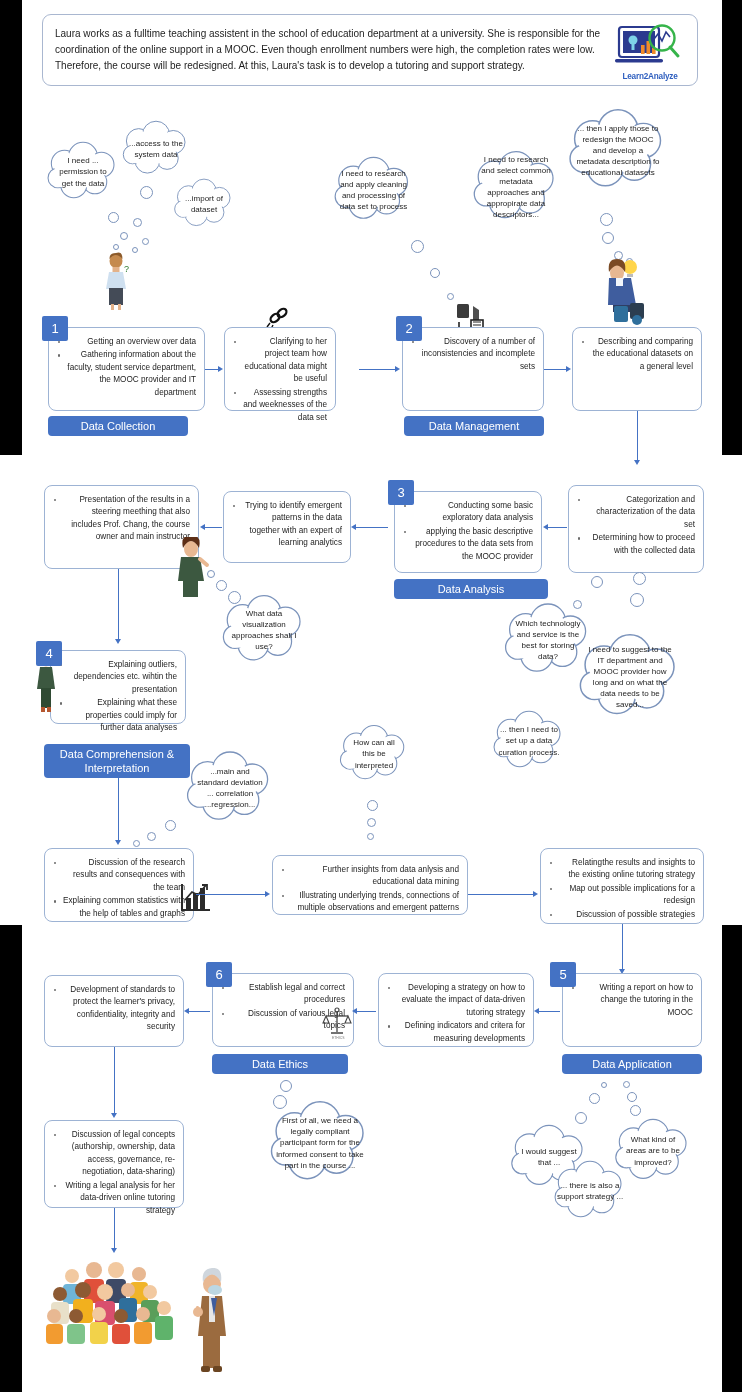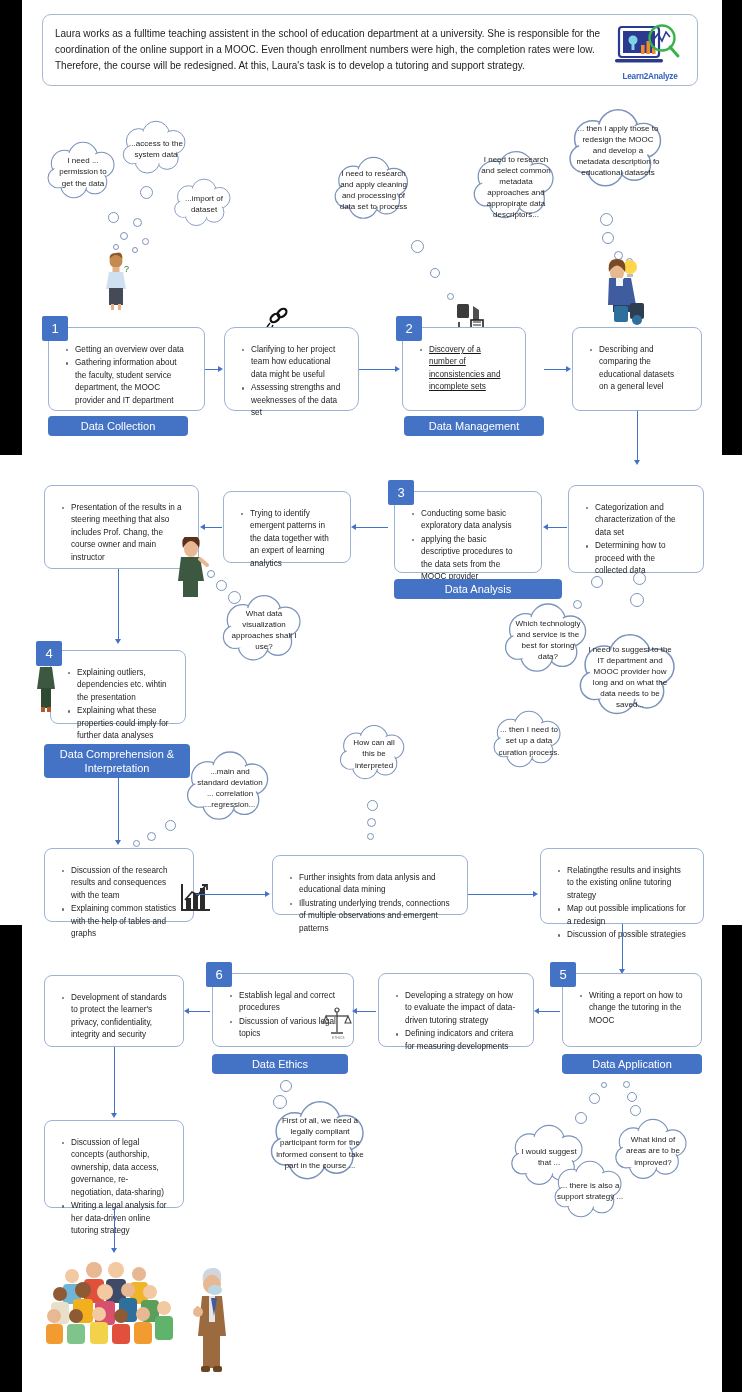--- a/index.html
+++ b/index.html
@@ -19,21 +19,21 @@
   }
   .intro-text{font-size:10px;line-height:1.62;color:#1d1d1d;flex:1;padding-right:6px;}
   .logo{width:74px;height:62px;position:relative;flex:0 0 74px;}
   .logo-name{position:absolute;bottom:0;left:0;width:100%;text-align:center;
     font-size:8.2px;font-weight:bold;color:#2f5fbf;letter-spacing:-.2px;}
   
   .box{
     position:absolute;border:1.1px solid #9db3d4;border-radius:8px;background:#fff;
     box-sizing:border-box;padding:8px 8px 6px 6px;
   }
-  .box ul{margin:8px;padding:0;list-style:none;}
+  .box ul{margin:0;padding:0;list-style:none;text-align:right;}
   .box li{
     position:relative;padding-left:12px;font-size:8.2px;line-height:1.52;
     margin-bottom:1px;color:#1d1d1d;
   }
   .box li:before{
     content:"";position:absolute;left:3px;top:5px;width:2.2px;height:2.2px;
     background:#6b6b6b;border-radius:50%;
   }
   
   .step{
@@ -306,29 +306,29 @@
 
   <div class="step" style="left:42px;top:316px;">1</div>
   <div class="box" style="left:48px;top:327px;width:157px;height:84px;">
     <ul>
       <li>Getting an overview over data</li>
       <li>Gathering information about the faculty, student service department, the MOOC provider  and IT department</li>
     </ul>
   </div>
   <div class="pill" style="left:48px;top:416px;width:140px;height:20px;">Data Collection</div>
 
-  <div class="box" style="left:224px;top:327px;width:135px;height:84px;border-radius:11px;">
+  <div class="box" style="left:224px;top:327px;width:112px;height:84px;">
     <ul>
       <li>Clarifying to her project team how educational data might be useful</li>
       <li>Assessing strengths and weeknesses of the data set</li>
     </ul>
   </div>
 
   <div class="step" style="left:396px;top:316px;">2</div>
-  <div class="box" style="left:402px;top:327px;width:124px;height:84px;text-decoration:underline;">
+  <div class="box" style="left:402px;top:327px;width:142px;height:84px;">
     <ul>
         <li>Discovery of a number of inconsistencies and incomplete sets</li>
       </ul>
   </div>
   <div class="pill" style="left:404px;top:416px;width:140px;height:20px;">Data Management</div>
 
   <div class="box" style="left:572px;top:327px;width:130px;height:84px;">
     <ul>
         <li>Describing and comparing the educational datasets on a general level</li>
       </ul>
@@ -353,21 +353,21 @@
         <li>Trying to identify emergent patterns in the data together with an expert of learning analytics</li>
       </ul>
   </div>
   <div class="step" style="left:388px;top:480px;">3</div>
   <div class="box" style="left:394px;top:491px;width:148px;height:82px;">
     <ul>
       <li>Conducting some basic exploratory data analysis</li>
       <li>applying the basic descriptive procedures to the data sets from the MOOC provider</li>
     </ul>
   </div>
-  <div class="pill" style="left:394px;top:579px;width:168px;height:20px;">Data Analysis</div>
+  <div class="pill" style="left:394px;top:579px;width:154px;height:20px;">Data Analysis</div>
   <div class="box" style="left:568px;top:485px;width:136px;height:88px;">
     <ul>
       <li>Categorization and characterization of the data set</li>
       <li>Determining how to proceed with the collected data</li>
     </ul>
   </div>
 
   <div class="conn h" style="left:204px;top:527px;width:18px;"></div>
   <div class="arw left" style="left:200px;top:523.6px;"></div>
   <div class="conn h" style="left:355px;top:527px;width:33px;"></div>

